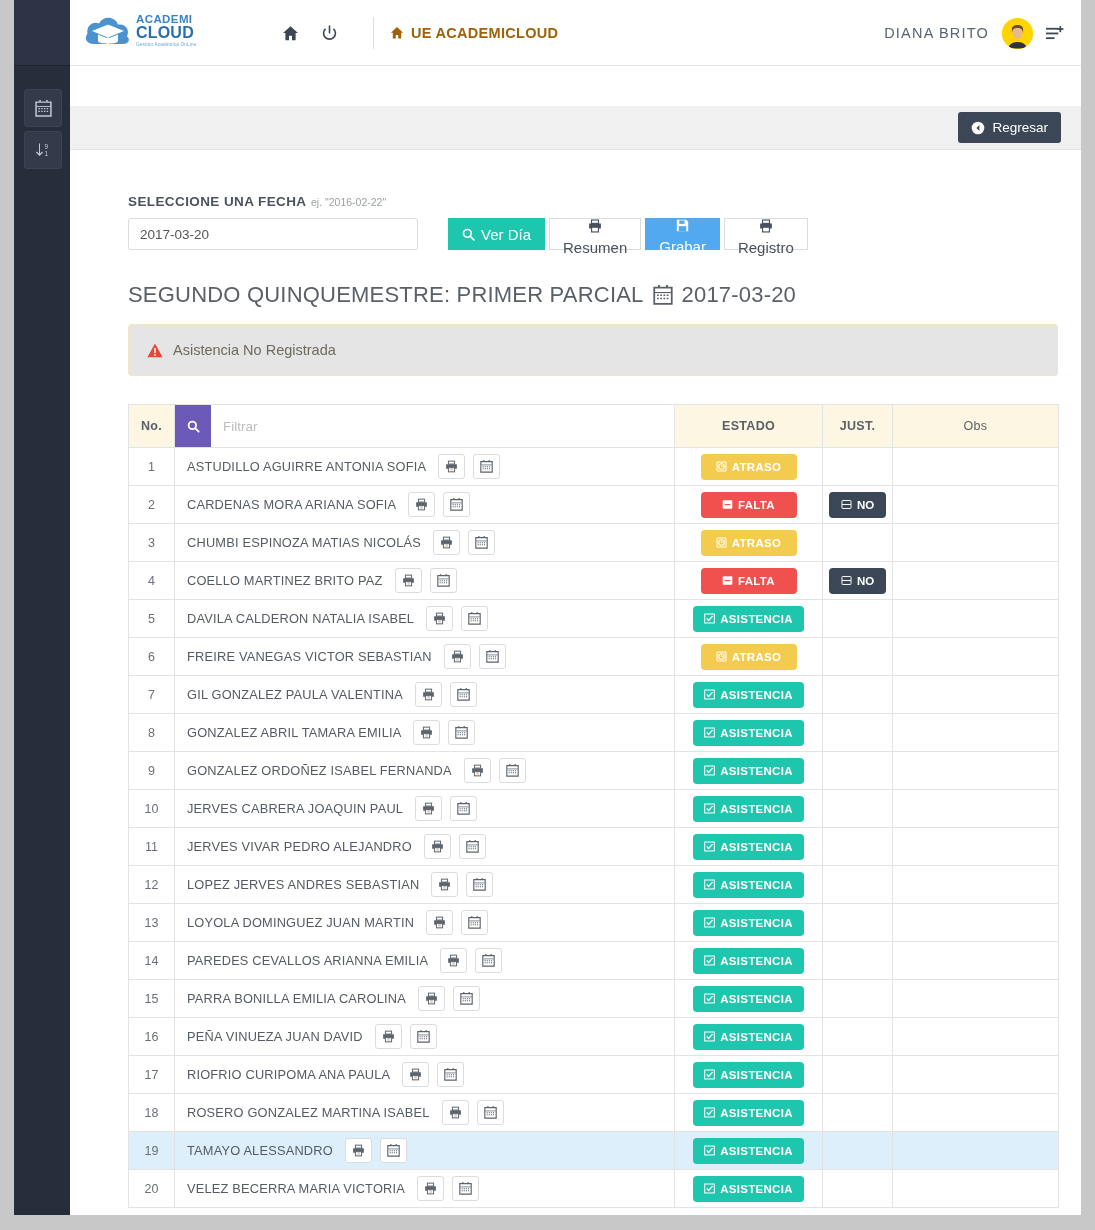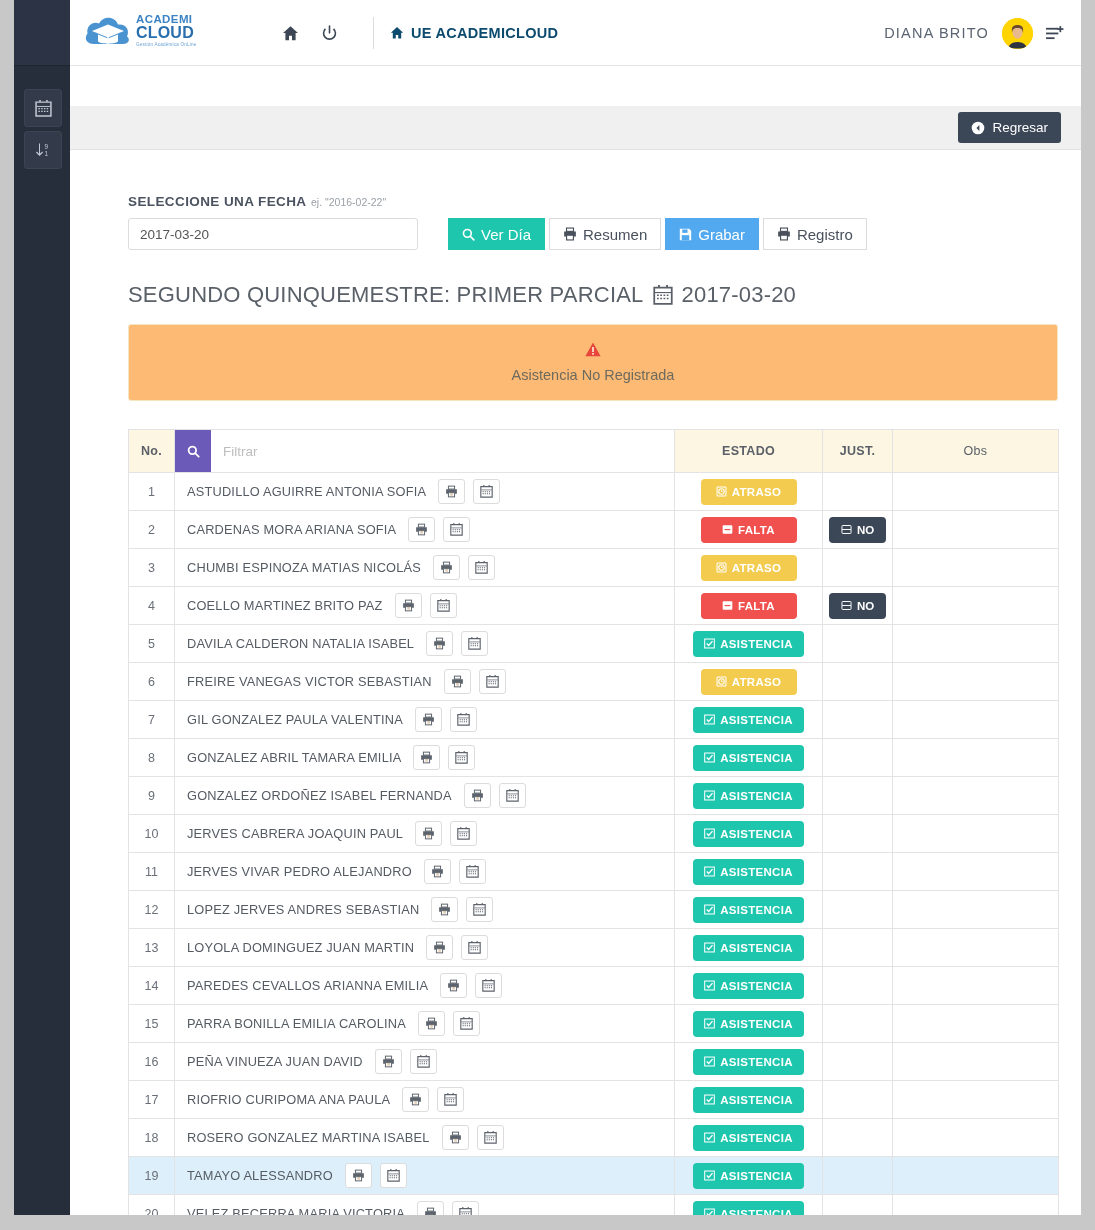--- a/index.html
+++ b/index.html
@@ -71,21 +71,21 @@
     display:flex; align-items:center; gap:22px;
   }
   .nav-ic { color:#3c4654; font-size:17px; line-height:1; cursor:pointer; }
   #nav-divider {
     position:absolute; left:303px; top:17px;
     width:1px; height:32px; background:#dcdcdc;
   }
   #school-name {
     position:absolute; left:320px; top:0; height:66px;
     display:flex; align-items:center; gap:7px;
-    font-size:14.5px; font-weight:bold; color:#0c4a6e; letter-spacing:0.3px;
+    font-size:14.5px; font-weight:bold; color:#a16207; letter-spacing:0.3px;
   }
   #user-area {
     position:absolute; right:16px; top:0; height:66px;
     display:flex; align-items:center; gap:13px;
   }
   #username { font-size:14.5px; color:#5b6472; letter-spacing:1.2px; }
   #avatar {
     width:31px; height:31px; border-radius:50%;
     background:#ffd400; overflow:hidden; position:relative;
   }
@@ -150,38 +150,38 @@
     position:absolute; left:320px; top:0;
     display:flex; height:32px;
   }
   .bgbtn {
     display:flex; align-items:center; gap:6px;
     padding:0 13px; height:32px;
     font-size:15px; border:1px solid #dcdcdc;
     background:#fff; color:#49515d; cursor:pointer;
     font-family:inherit; white-space:nowrap;
   }
-  .bgbtn + .bgbtn { margin-left:4px; }
+  .bgbtn + .bgbtn { margin-left:4px;flex-direction:column; }
   .bgbtn.teal { background:#1dc6ad; border-color:#1dc6ad; color:#fff; }
   .bgbtn.blue { background:#52a9ef; border-color:#52a9ef; color:#fff; }
 
   #period-title {
     margin-top:18px;
     font-size:22px; font-weight:300; color:#5a6068;
     letter-spacing:0.2px;
     display:flex; align-items:center; gap:9px;
   }
 
   #alert {
     margin-top:16px;
-    background:#fdba74; border:1px solid #f4e6bf;
+    background:#e5e5e5; border:1px solid #f4e6bf;
     border-radius:3px;
     padding:17px 18px;
     display:flex; align-items:center; gap:10px;
-    font-size:14.5px; color:#6d6a5e;flex-direction:column;
+    font-size:14.5px; color:#6d6a5e;
   }
   #alert-icon { color:#e8453c; font-size:15px; }
 
   
   #table-wrap { margin-top:28px; }
   table#attendance {
     border-collapse:collapse;
     width:930px;
     table-layout:fixed;
   }

